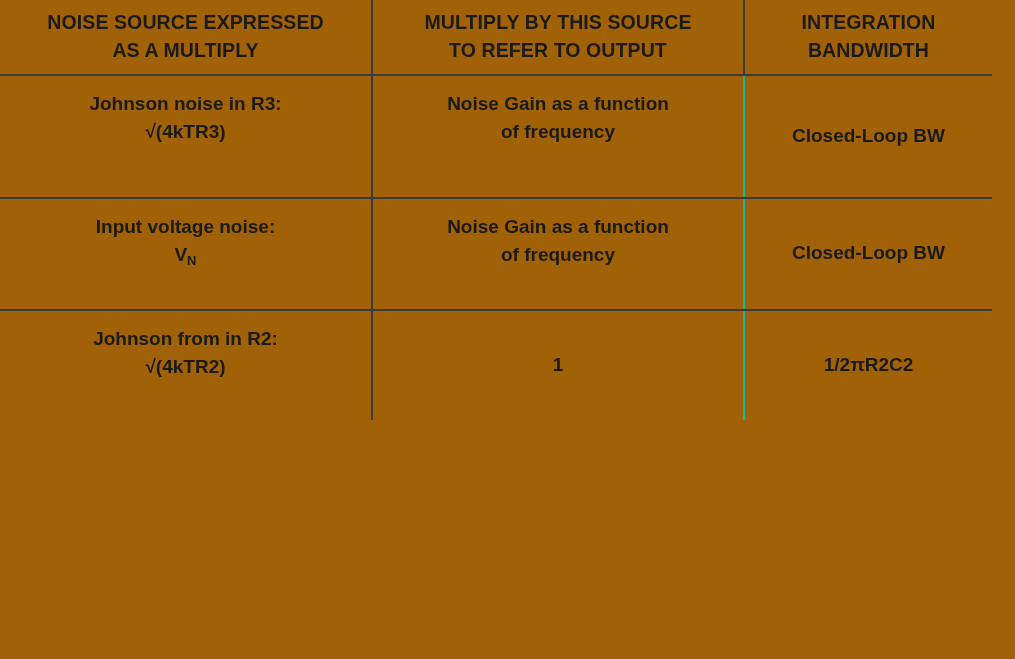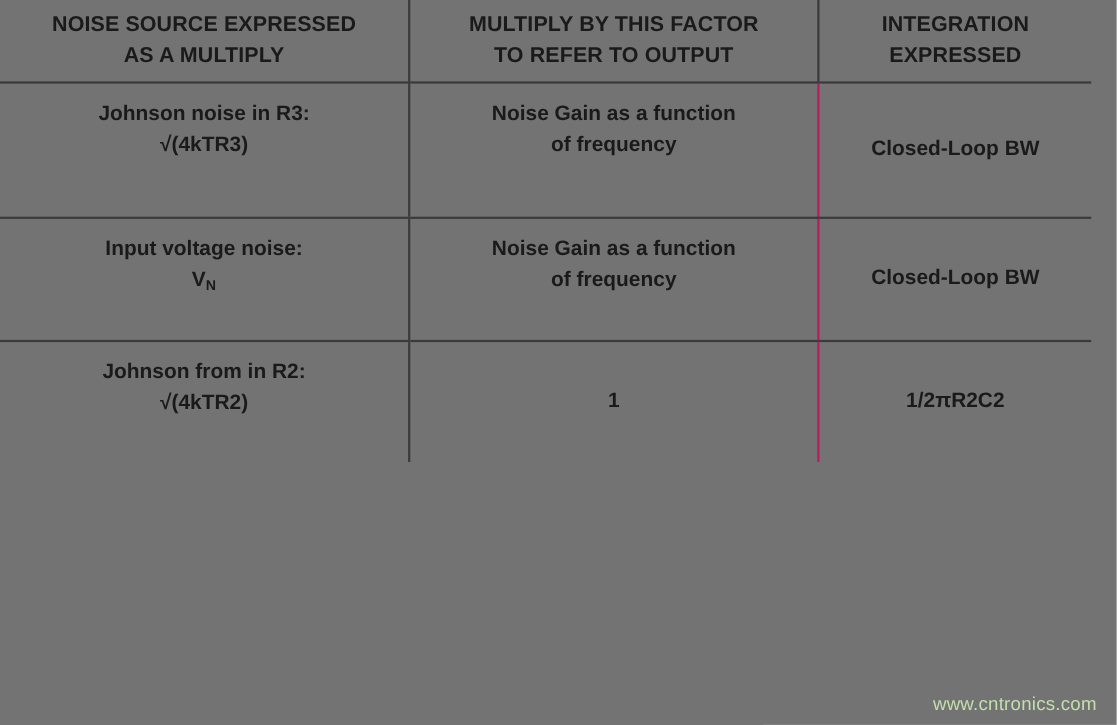--- a/index.html
+++ b/index.html
@@ -12,21 +12,21 @@
     height: 659px;
     font-family: "Liberation Sans", sans-serif;
     color: #1a1a1a;
     overflow: hidden;
   }
 
   #noise-table-page {
     position: relative;
     width: 1015px;
     height: 659px;
-    background: #737373;
+    background: #a16207;
   }
 
   table.noise-table {
     border-collapse: collapse;
     table-layout: fixed;
     width: 992px;
     margin: 0;
   }
 
   col.col-source  { width: 372px; }
@@ -51,21 +51,21 @@
     font-size: 19px;
     font-weight: bold;
     line-height: 1.47;
     text-align: center;
     border-bottom: 2.5px solid #3a3a3a;
     padding: 6px 10px 8px 10px;
   }
   tbody tr:last-child td { border-bottom: none; }
 
   td.cell-source { vertical-align: top; padding-top: 14px; }
-  td.cell-factor { vertical-align: top; padding-top: 14px; border-right: 2px solid #be185d; border-left: 2px solid #3a3a3a; }
+  td.cell-factor { vertical-align: top; padding-top: 14px; border-right: 2px solid #14b8a6; border-left: 2px solid #3a3a3a; }
   td.cell-factor.mid { vertical-align: middle; padding-top: 6px; }
   td.cell-bw     { vertical-align: middle; }
 
   tbody tr.r1 td { height: 99px; }
   tbody tr.r2 td { height: 109px; }
   tbody tr.r3 td { height: 88px; }
   tbody tr.r4 td { height: 88px; }
   tbody tr.r5 td { height: 87px; }
 
   .ln { display: block; }
@@ -103,26 +103,26 @@
       <col class="col-bw">
     </colgroup>
 
     <thead>
       <tr>
         <th class="sep-right">
           <span class="ln">NOISE SOURCE EXPRESSED</span>
           <span class="ln">AS A MULTIPLY</span>
         </th>
         <th class="sep-right">
-          <span class="ln">MULTIPLY BY THIS FACTOR</span>
+          <span class="ln">MULTIPLY BY THIS SOURCE</span>
           <span class="ln">TO REFER TO OUTPUT</span>
         </th>
         <th>
           <span class="ln">INTEGRATION</span>
-          <span class="ln">EXPRESSED</span>
+          <span class="ln">BANDWIDTH</span>
         </th>
       </tr>
     </thead>
 
     <tbody>
 
       <tr class="r1">
         <td class="cell-source">
           <span class="ln">Johnson noise in R3:</span>
           <span class="ln">√(4kTR3)</span>
@@ -153,15 +153,14 @@
           <span class="ln">Johnson from in R2:</span>
           <span class="ln">√(4kTR2)</span>
         </td>
         <td class="cell-factor mid">1</td>
         <td class="cell-bw">1/2πR2C2</td>
       </tr>
 
     </tbody>
   </table>
 
-  <div class="watermark" style="color: rgb(195, 223, 174);">www.cntronics.com</div>
 
 </div>
 
 </body></html>

